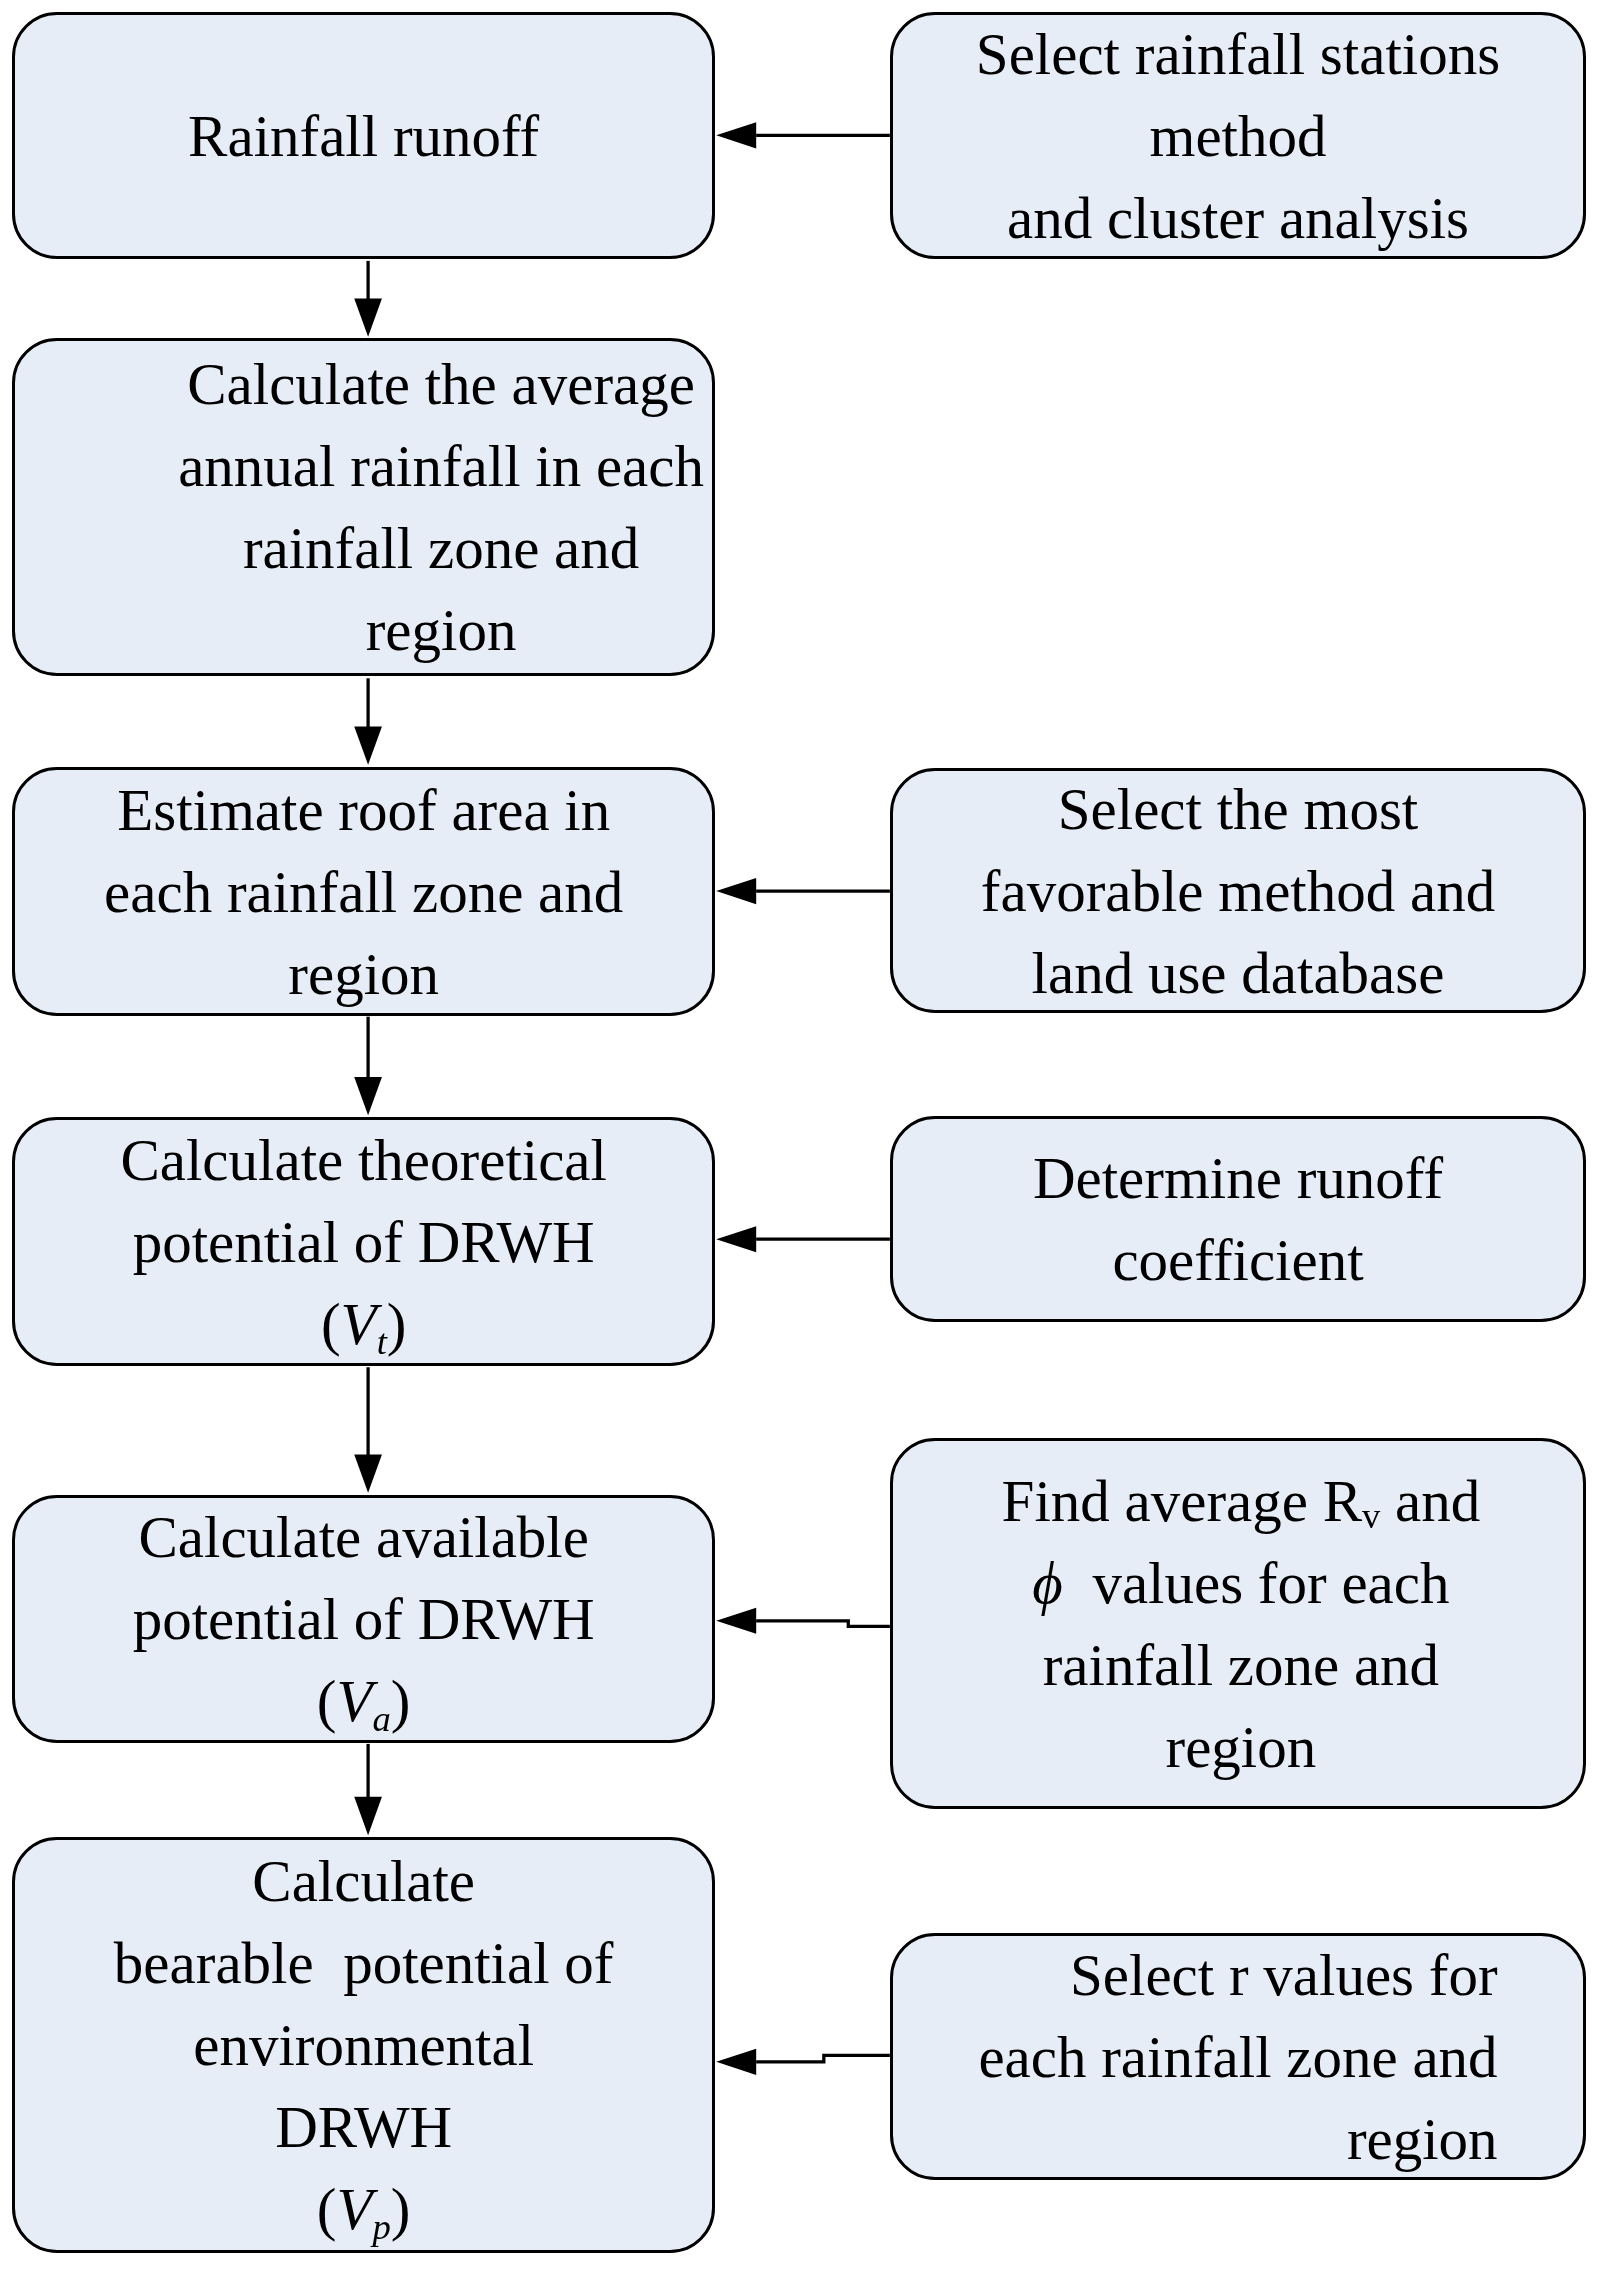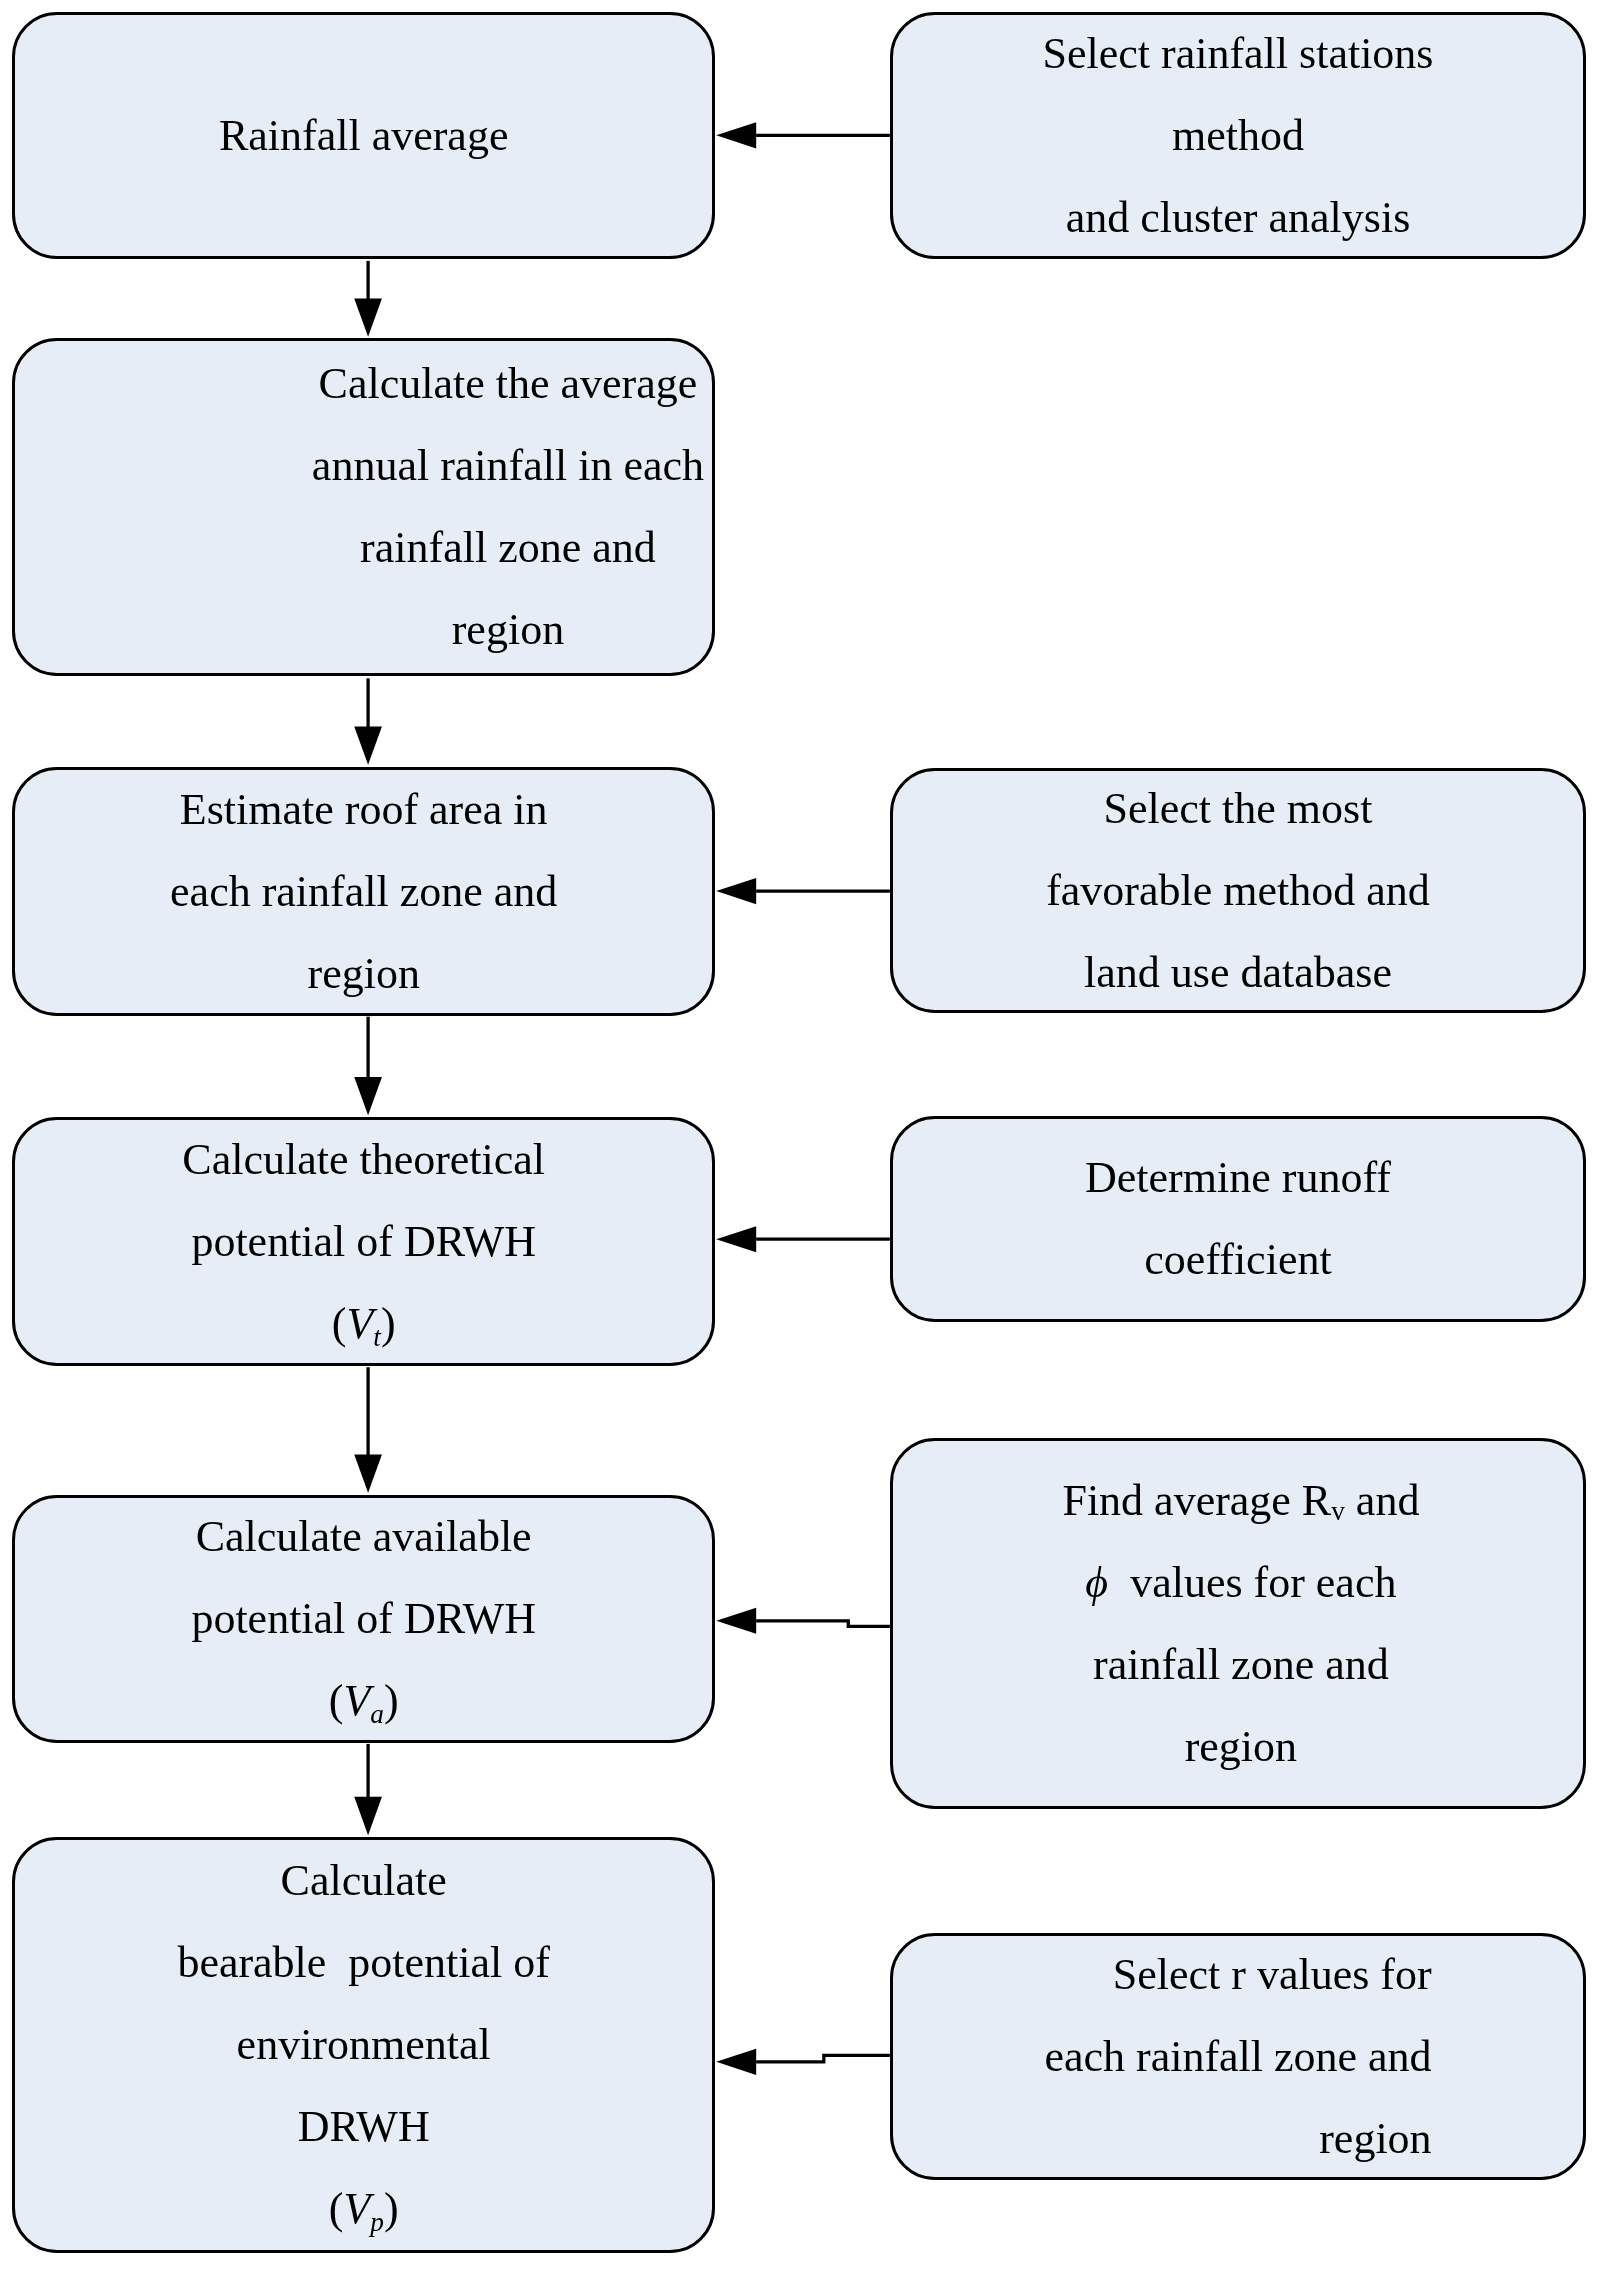--- a/index.html
+++ b/index.html
@@ -19,21 +19,21 @@
   .node {
     position: absolute;
     box-sizing: border-box;
     background: #e7edf6;
     border: 3.3px solid #000000;
     border-radius: 45px;
     display: flex;
     align-items: center;
     justify-content: center;
     text-align: center;
-    font-size: 44px;
+    font-size: 59px;
     line-height: 82px;
     padding: 0 8.2px;
   }
   .line { white-space: pre; }
   .i    { font-style: italic; }
   .sub  { font-size: 0.62em; vertical-align: -0.20em; line-height: 0; }
   .isub { font-style: italic; font-size: 0.62em; vertical-align: -0.28em; line-height: 0; }
 
   
   #node-l1 { left: 12.2px;  top: 12.2px;   width: 703px; height: 247px; }
@@ -111,21 +111,21 @@
       <polygon points="878,1988 927,1972 927,2004"></polygon>
     </g>
     <g>
       <polyline points="1091,2521 1010,2521 1010,2529 927,2529"></polyline>
       <polygon points="878,2529 927,2513 927,2545"></polygon>
     </g>
   </svg>
 
   <div class="node" id="node-l1">
       <div>
-        <div class="line"><span>Rainfall average</span></div>
+        <div class="line"><span>Rainfall runoff</span></div>
       </div>
     </div>
   <div class="node" id="node-l2">
       <div>
         <div class="line"><span>Calculate the average</span></div>
         <div class="line"><span>annual rainfall in each</span></div>
         <div class="line"><span>rainfall zone and</span></div>
         <div class="line"><span>region</span></div>
       </div>
     </div>

